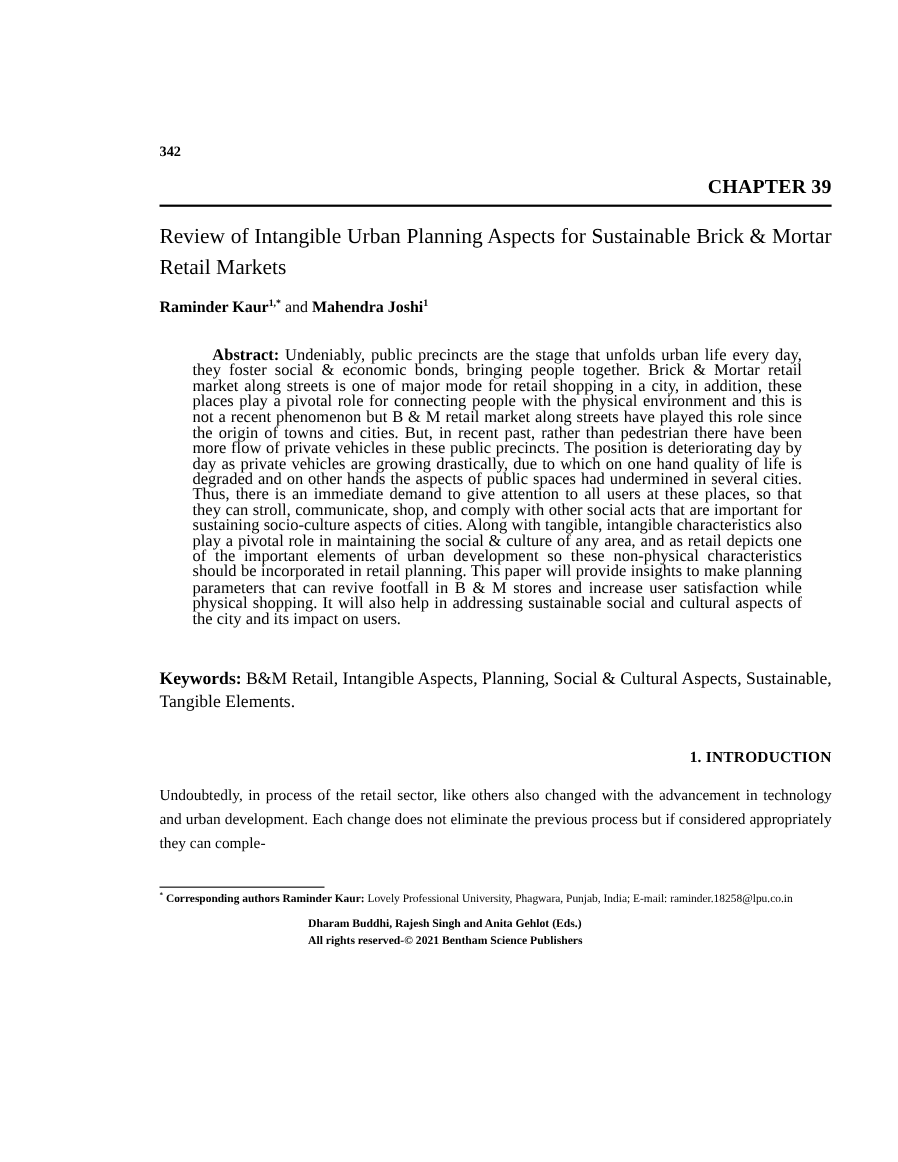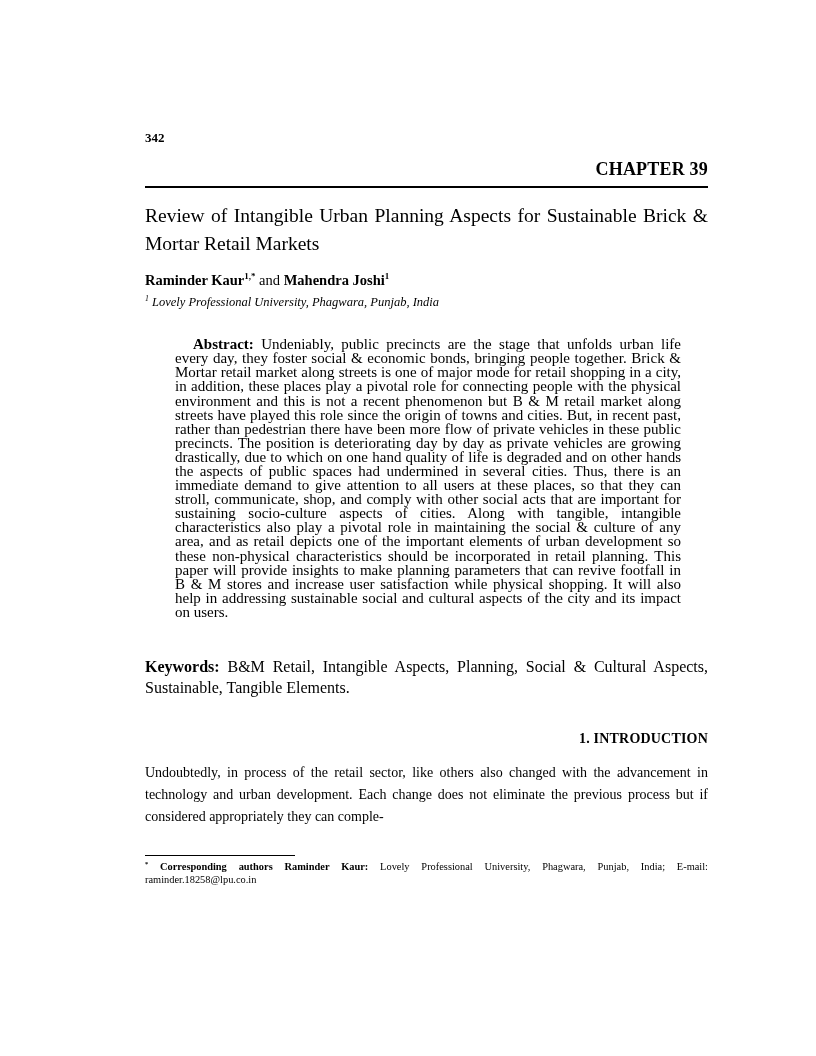--- a/index.html
+++ b/index.html
@@ -5,21 +5,21 @@
   html, body { margin: 0; padding: 0; background: #ffffff; }
   .page {
     position: relative;
     width: 816px;
     height: 1056px;
     margin: 0 auto;
     background: #ffffff;
     color: #000000;
     font-family: "Liberation Serif", serif;
     box-sizing: border-box;
-    padding: 130px 108px 0 145px;
+    padding: 130px 60px 0 145px;
     overflow: hidden;
   }
   .b { font-weight: bold; }
 
   
   .running-head {
     display: grid;
     grid-template-columns: 60px 1fr 60px;
     align-items: baseline;
     font-size: 13px;
@@ -127,28 +127,31 @@
   </div>
 
   <div class="chapter-label">CHAPTER 39</div>
 
   <div class="header-rule"></div>
 
   <h1 class="title">Review of Intangible Urban Planning Aspects for Sustainable Brick &amp; Mortar Retail Markets</h1>
 
   <p class="authors"><span class="author-name">Raminder Kaur</span><sup>1,*</sup><span> and </span><span class="author-name">Mahendra Joshi</span><sup>1</sup></p>
 
-  <p class="affiliation"><sup>1</sup><span> Lovely Professional University, Phagwara, Punjab, India</span></p>
 
   <div class="abstract"><span class="abstract-label">Abstract:</span><span> Undeniably, public precincts are the stage that unfolds urban life every day, they foster social &amp; economic bonds, bringing people together. Brick &amp; Mortar retail market along streets is one of major mode for retail shopping in a city, in addition, these places play a pivotal role for connecting people with the physical environment and this is not a recent phenomenon but B &amp; M retail market along streets have played this role since the origin of towns and cities. But, in recent past, rather than pedestrian there have been more flow of private vehicles in these public precincts. The position is deteriorating day by day as private vehicles are growing drastically, due to which on one hand quality of life is degraded and on other hands the aspects of public spaces had undermined in several cities. Thus, there is an immediate demand to give attention to all users at these places, so that they can stroll, communicate, shop, and comply with other social acts that are important for sustaining socio-culture aspects of cities. Along with tangible, intangible characteristics also play a pivotal role in maintaining the social &amp; culture of any area, and as retail depicts one of the important elements of urban development so these non-physical characteristics should be incorporated in retail planning. This paper will provide insights to make planning parameters that can revive footfall in B &amp; M stores and increase user satisfaction while physical shopping. It will also help in addressing sustainable social and cultural aspects of the city and its impact on users.</span></div>
 
   <p class="keywords"><span class="b">Keywords:</span><span> B&amp;M Retail, Intangible Aspects, Planning, Social &amp; Cultural Aspects, Sustainable, Tangible Elements.</span></p>
 
   <h2 class="section-heading">1. INTRODUCTION</h2>
 
   <p class="body-para">Undoubtedly, in process of the retail sector, like others also changed with the advancement in technology and urban development. Each change does not eliminate the previous process but if considered appropriately they can comple-</p>
 
   <div class="footnote-rule"></div>
 
   <p class="footnote"><sup class="b">*</sup><span class="b"> Corresponding authors Raminder Kaur:</span><span> Lovely Professional University, Phagwara, Punjab, India; E-mail: raminder.18258@lpu.co.in</span></p>
 
+  <div class="publisher-footer">
+    <div>Dharam Buddhi, Rajesh Singh and Anita Gehlot (Eds.)</div>
+    <div>All rights reserved-© 2021 Bentham Science Publishers</div>
+  </div>
 
 </div>
 
 </body></html>

